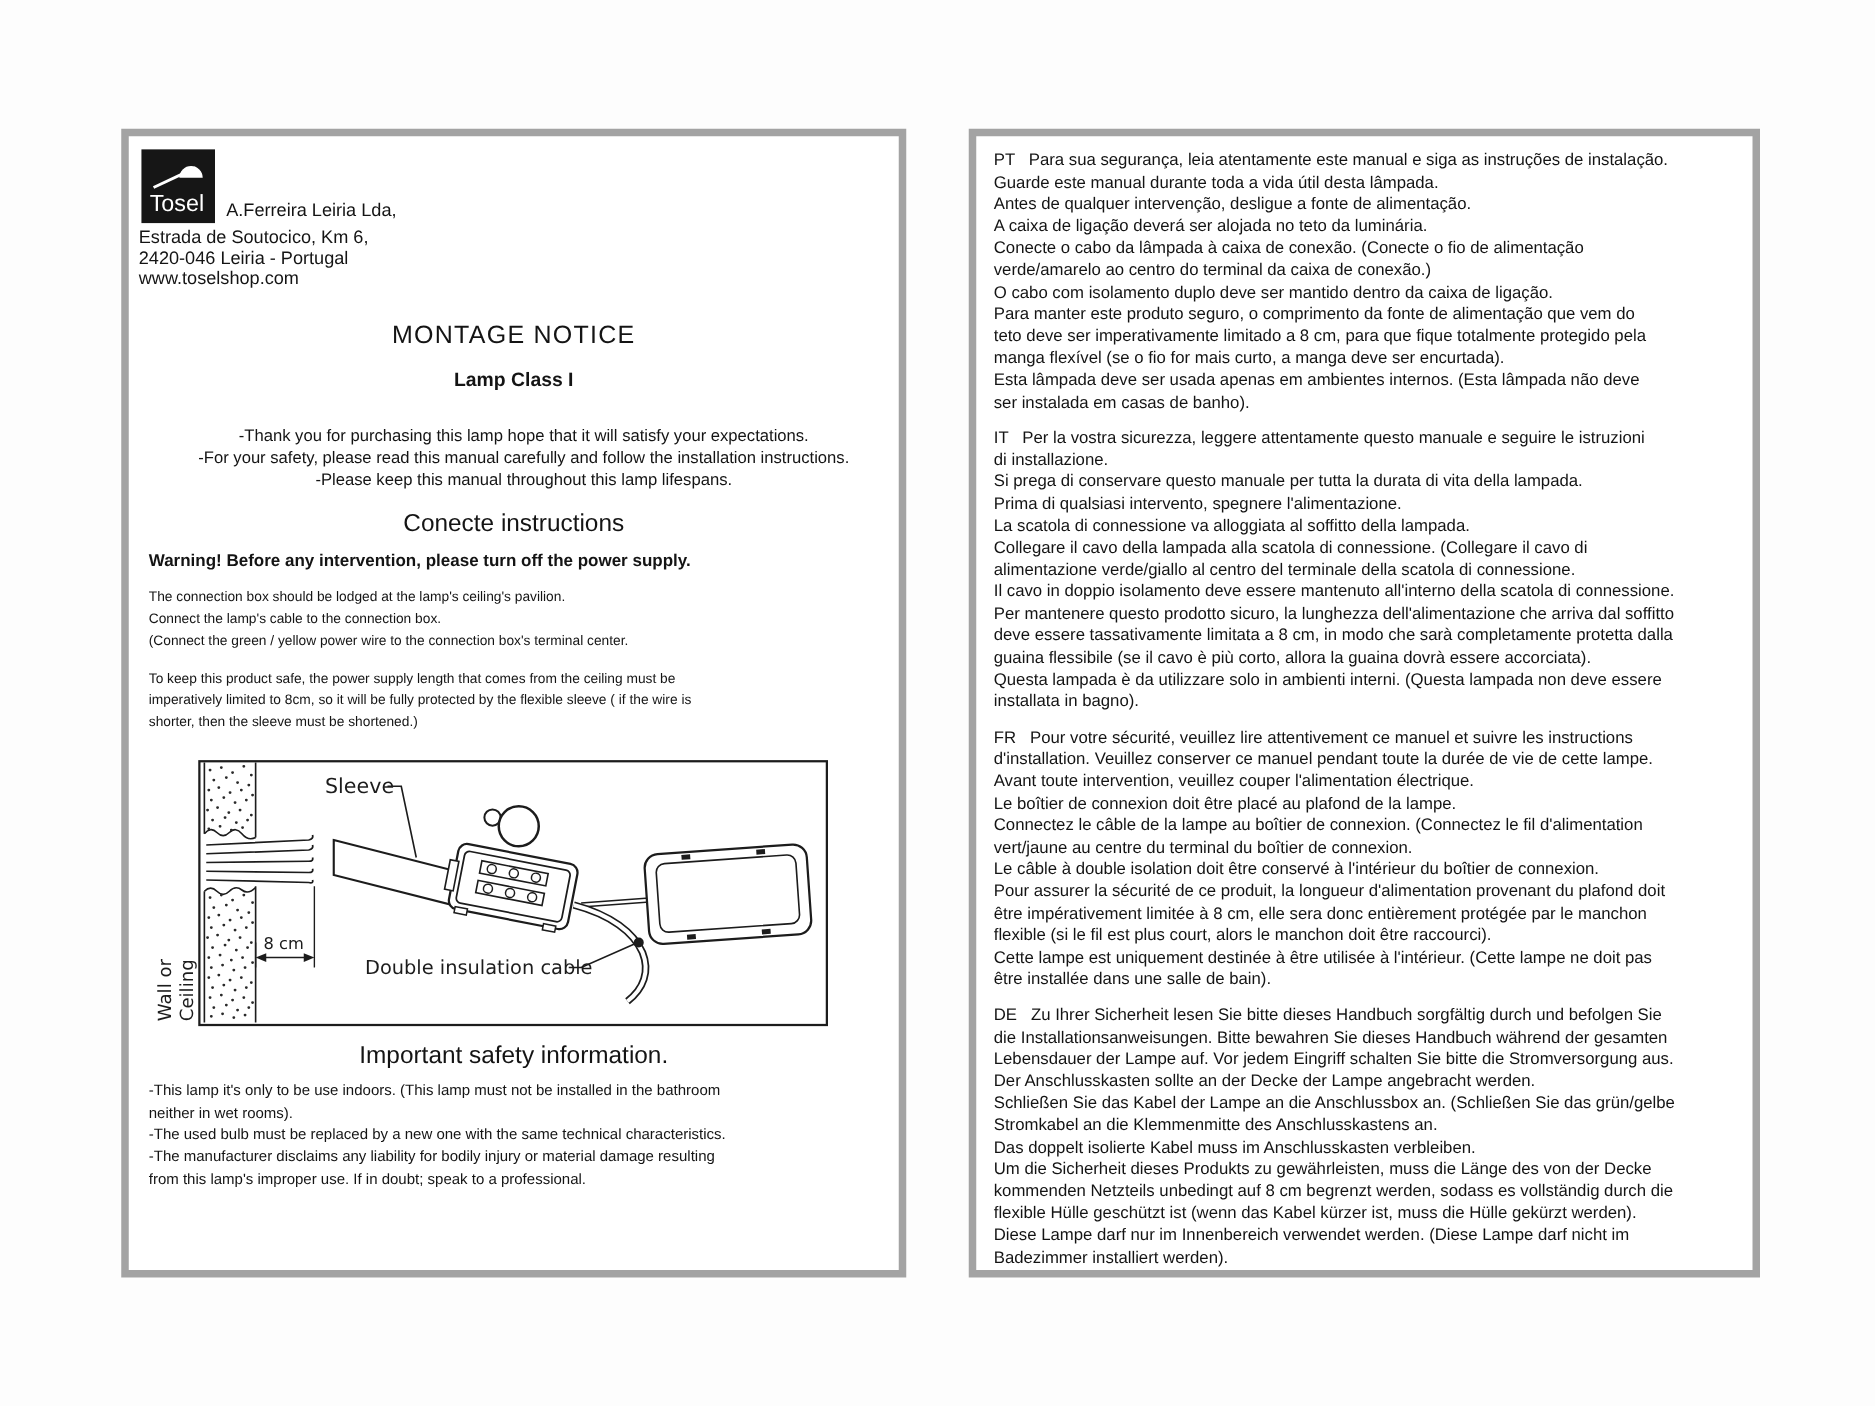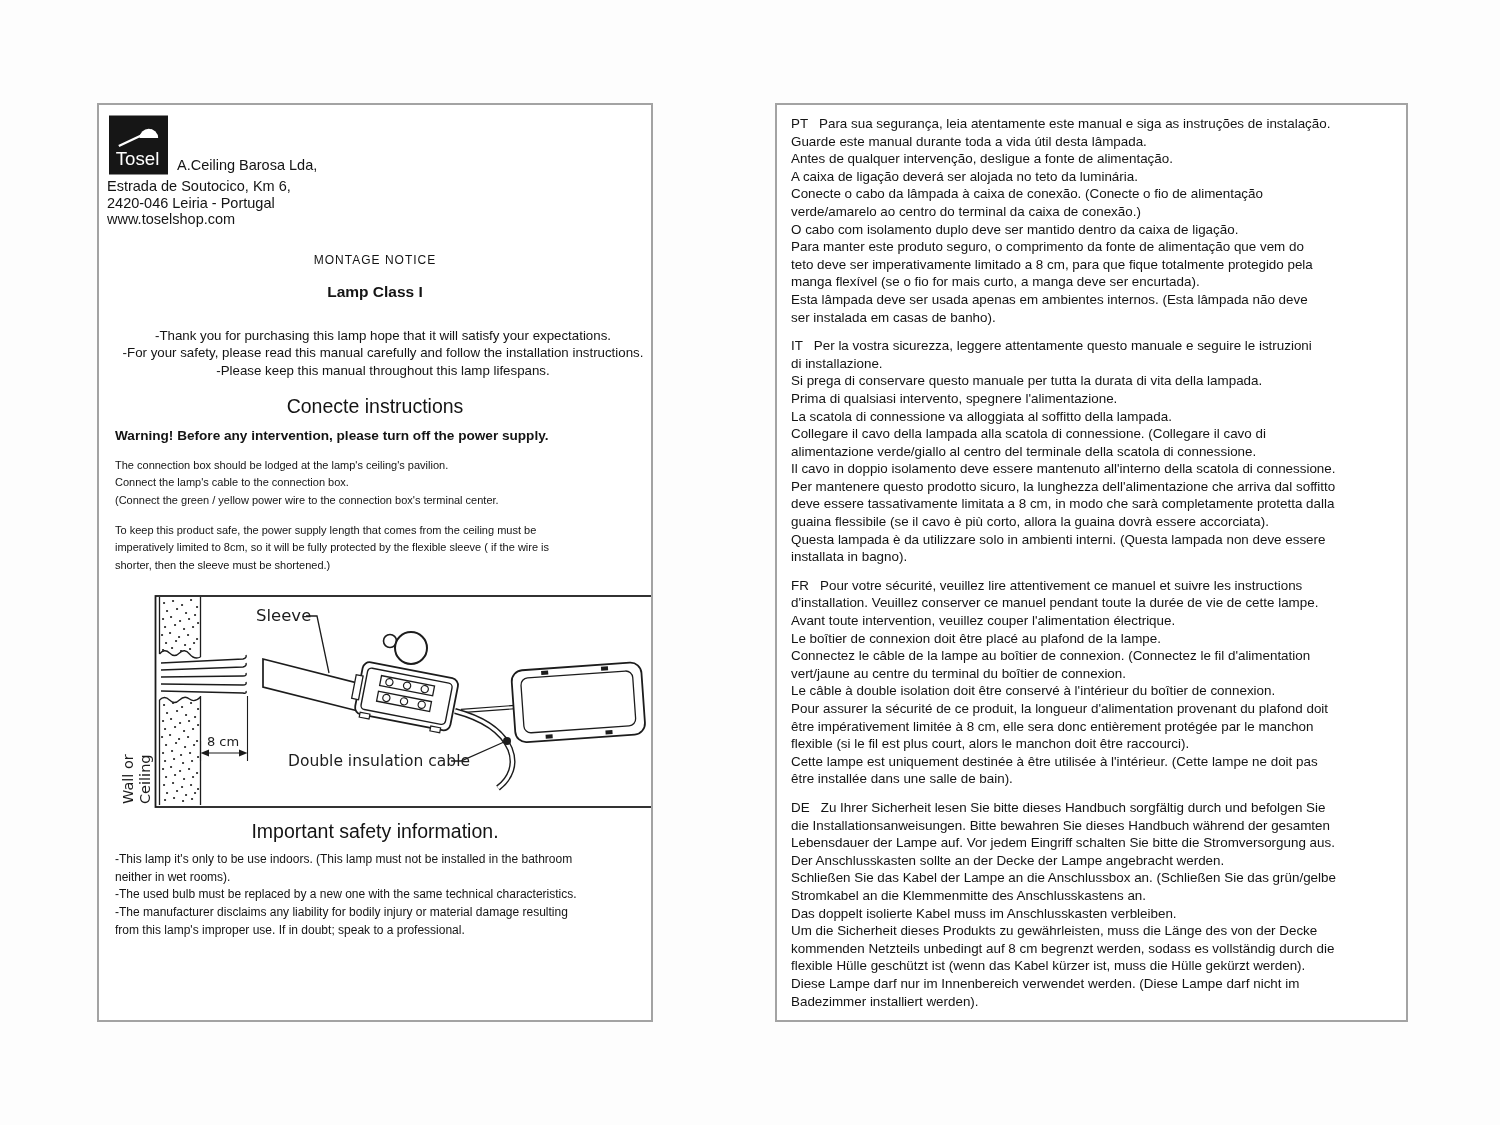--- a/index.html
+++ b/index.html
@@ -3,33 +3,33 @@
 <meta charset="utf-8">
 <style>
   html,body{margin:0;padding:0;}
   body{
     width:1500px;height:1125px;position:relative;background:#fdfdfd;
     font-family:"Liberation Sans",sans-serif;color:#141414;
     -webkit-font-smoothing:antialiased;
   }
   .panel{
     position:absolute;top:103px;height:919px;background:#fff;
-    border:2px solid #a3a3a3;box-sizing:border-box;overflow:hidden;
+    border:6px solid #a3a3a3;box-sizing:border-box;overflow:hidden;
   }
-  .panel-left{left:97px;width:556px;}
+  .panel-left{left:97px;width:628px;}
   .panel-right{left:775px;width:633px;padding:10px 10px 0 14px;}
 
   .pre{white-space:pre-wrap;}
 
   
   .logo-row{display:flex;align-items:flex-end;gap:9px;margin:10px 0 0 10px;}
   .logo-svg{display:block;}
   .company{font-size:14.5px;line-height:16px;padding-bottom:2px;}
   .address{margin:3px 0 0 8px;font-size:14.5px;line-height:16.6px;}
-  .doc-title{margin:25px 0 0;font-size:12px;font-weight:400;text-align:center;letter-spacing:1px;}
+  .doc-title{margin:25px 0 0;font-size:20px;font-weight:400;text-align:center;letter-spacing:1px;}
   .doc-subtitle{margin:16px 0 0;font-size:15.5px;font-weight:700;text-align:center;}
   .intro{margin:26px 0 0 16px;font-size:13.3px;line-height:17.7px;text-align:center;}
   .sec-head{margin:15px 0 0;font-size:19.5px;font-weight:400;text-align:center;}
   .warn{margin:9px 4px 0 16px;font-size:13.6px;font-weight:700;line-height:17.7px;}
   .warn2{margin-top:14px;}
   .body-p{margin:12px 4px 0 16px;font-size:11px;line-height:17.7px;}
   .diagram{margin:20px 0 0 8px;display:block;}
   .safety-head{margin:9px 0 0;}
   .safety-text{margin:8px 4px 0 16px;font-size:12px;line-height:17.7px;}
 
@@ -48,21 +48,21 @@
 
   <div class="logo-row">
     <svg class="logo-svg" width="59" height="60" viewBox="0 0 60 60">
       <rect x="0" y="0" width="60" height="60" fill="#161616"></rect>
       <g>
         <path d="M10 31 L44 15" stroke="#fff" stroke-width="2.4" fill="none"></path>
         <path d="M31 23 a9.5 9.5 0 0 1 19 0 z" fill="#fff"></path>
       </g>
       <text x="29" y="50" text-anchor="middle" fill="#fff" font-size="19" font-family="Liberation Sans, sans-serif">Tosel</text>
     </svg>
-    <span class="company">A.Ceiling Barosa Lda,</span>
+    <span class="company">A.Ferreira Leiria Lda,</span>
   </div>
 
   <div class="address pre">Estrada de Soutocico, Km 6,
 2420-046 Leiria - Portugal
 www.toselshop.com</div>
 
   <div class="doc-title">MONTAGE NOTICE</div>
   <div class="doc-subtitle">Lamp Class I</div>
 
   <div class="intro pre">-Thank you for purchasing this lamp hope that it will satisfy your expectations.

